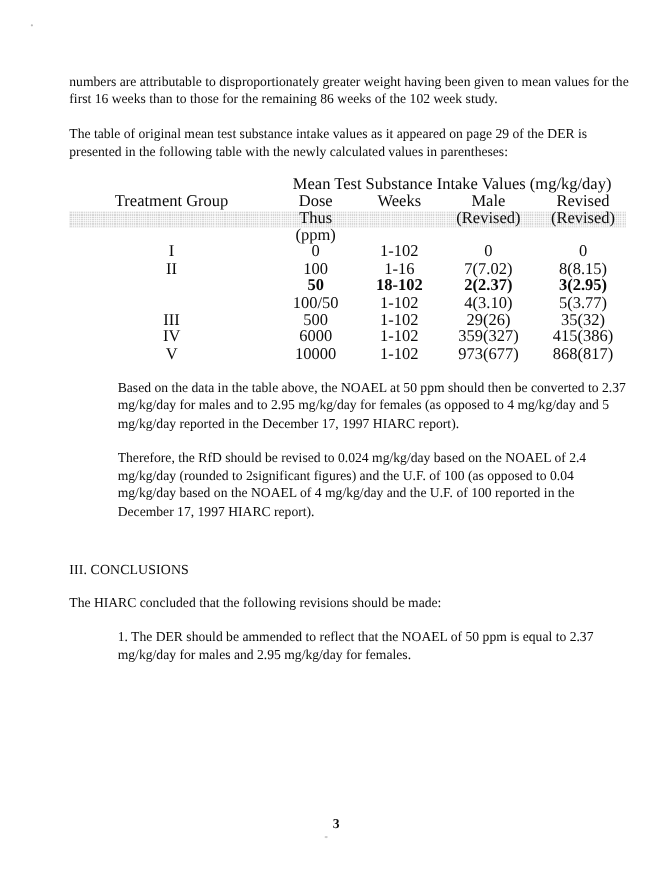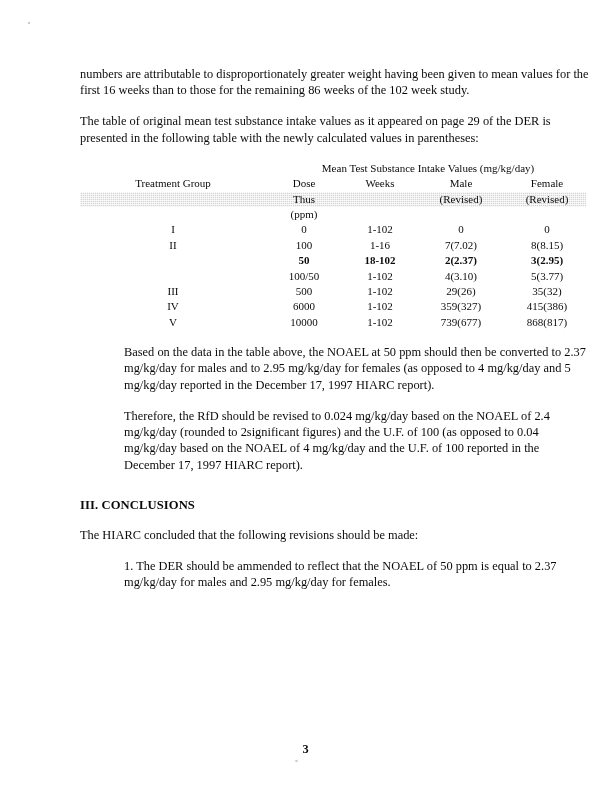--- a/index.html
+++ b/index.html
@@ -38,21 +38,21 @@
     left: 295px;
     top: 760px;
     width: 3px;
     height: 2px;
     background: #cccccc;
     border-radius: 50%;
   }
 
   .content {
     position: absolute;
-    left: 80px;
+    left: 63px;
     top: 66px;
     width: 510px;
   }
 
   p {
     margin: 0;
     font-size: 12.4px;
     line-height: 16.2px;
     text-align: left;
   }
@@ -70,21 +70,21 @@
   table.intake {
     border-collapse: collapse;
     width: 510px;
     table-layout: fixed;
     position: relative;
     z-index: 2;
   }
 
   table.intake td, table.intake th {
     padding: 0;
-    font-size: 11px;
+    font-size: 15px;
     line-height: 15.4px;
     font-weight: normal;
     text-align: center;
     vertical-align: top;
   }
 
   .col-group { width: 186px; }
   .col-dose  { width: 76px; }
   .col-weeks { width: 76px; }
   .col-male  { width: 86px; }
@@ -125,23 +125,23 @@
     height: 17px;
     z-index: 1;
     background-color: #d2d2d2;
     background-image:
       repeating-linear-gradient(0deg, rgba(255,255,255,0.75) 0px, rgba(255,255,255,0.75) 1px, rgba(0,0,0,0) 1px, rgba(0,0,0,0) 2px),
       repeating-linear-gradient(90deg, rgba(255,255,255,0.65) 0px, rgba(255,255,255,0.65) 1px, rgba(0,0,0,0) 1px, rgba(0,0,0,0) 2px);
     opacity: 0.92;
   }
 
   h2.section {
-    margin: 25px 0 14px 0;
-    font-size: 12.6px;
-    font-weight: bold;
+    margin: 38px 0 14px 0;
+    font-size: 12.6px;
+    font-weight: normal;
     letter-spacing: 0.1px;
   }
 
   .page-number {
     position: absolute;
     left: 0;
     right: 0;
     top: 742px;
     text-align: center;
     font-size: 12.4px;
@@ -185,21 +185,21 @@
               <div>(ppm)</div>
             </td>
             <td class="hd">
               <div>Weeks</div>
             </td>
             <td class="hd">
               <div>Male</div>
               <div>(Revised)</div>
             </td>
             <td class="hd">
-              <div>Female</div>
+              <div>Revised</div>
               <div>(Revised)</div>
             </td>
           </tr>
         </thead>
         <tbody id="table-body">
             <tr>
               <td>I</td>
               <td>0</td>
               <td>1-102</td>
               <td>0</td>
@@ -237,21 +237,21 @@
               <td>IV</td>
               <td>6000</td>
               <td>1-102</td>
               <td>359(327)</td>
               <td>415(386)</td>
             </tr>
             <tr>
               <td>V</td>
               <td>10000</td>
               <td>1-102</td>
-              <td>739(677)</td>
+              <td>973(677)</td>
               <td>868(817)</td>
             </tr>
           </tbody>
       </table>
     </div>
 
 
     <p class="indent">Based on the data in the table above, the NOAEL at 50 ppm should then be converted to 2.37 mg/kg/day for males and to 2.95 mg/kg/day for females (as opposed to 4 mg/kg/day and 5 mg/kg/day reported in the December 17, 1997 HIARC report).</p>
 
     <p class="indent">Therefore, the RfD should be revised to 0.024 mg/kg/day based on the NOAEL of 2.4 mg/kg/day (rounded to 2significant figures) and the U.F. of 100 (as opposed to 0.04 mg/kg/day based on the NOAEL of 4 mg/kg/day and the U.F. of 100 reported in the December 17, 1997 HIARC report).</p>

